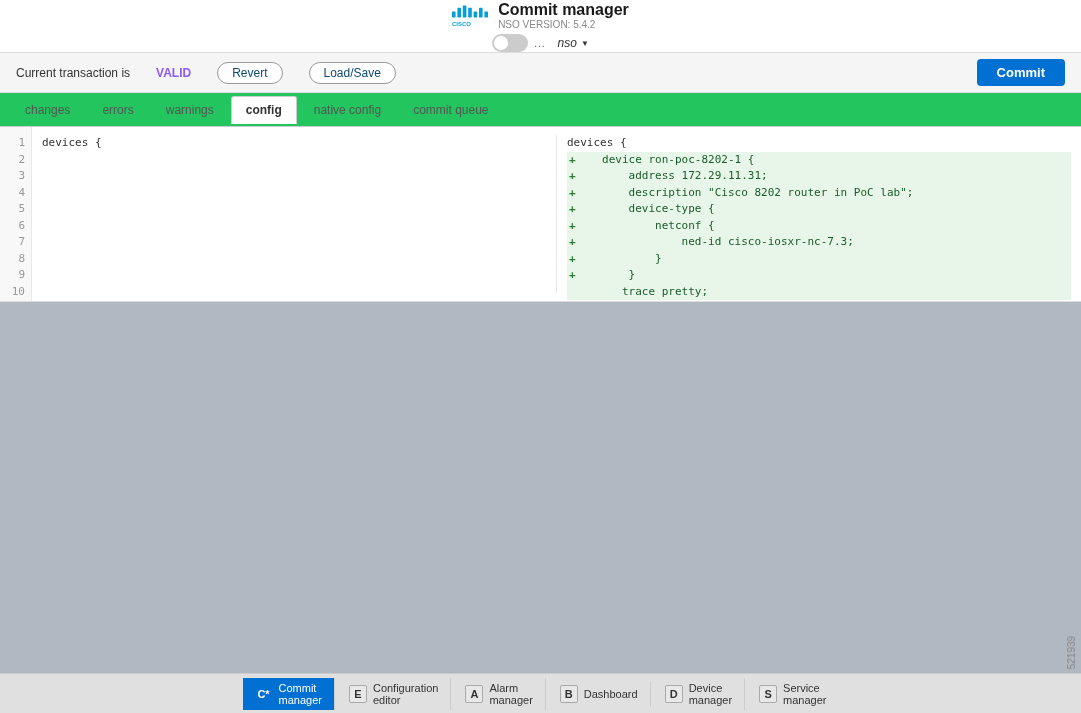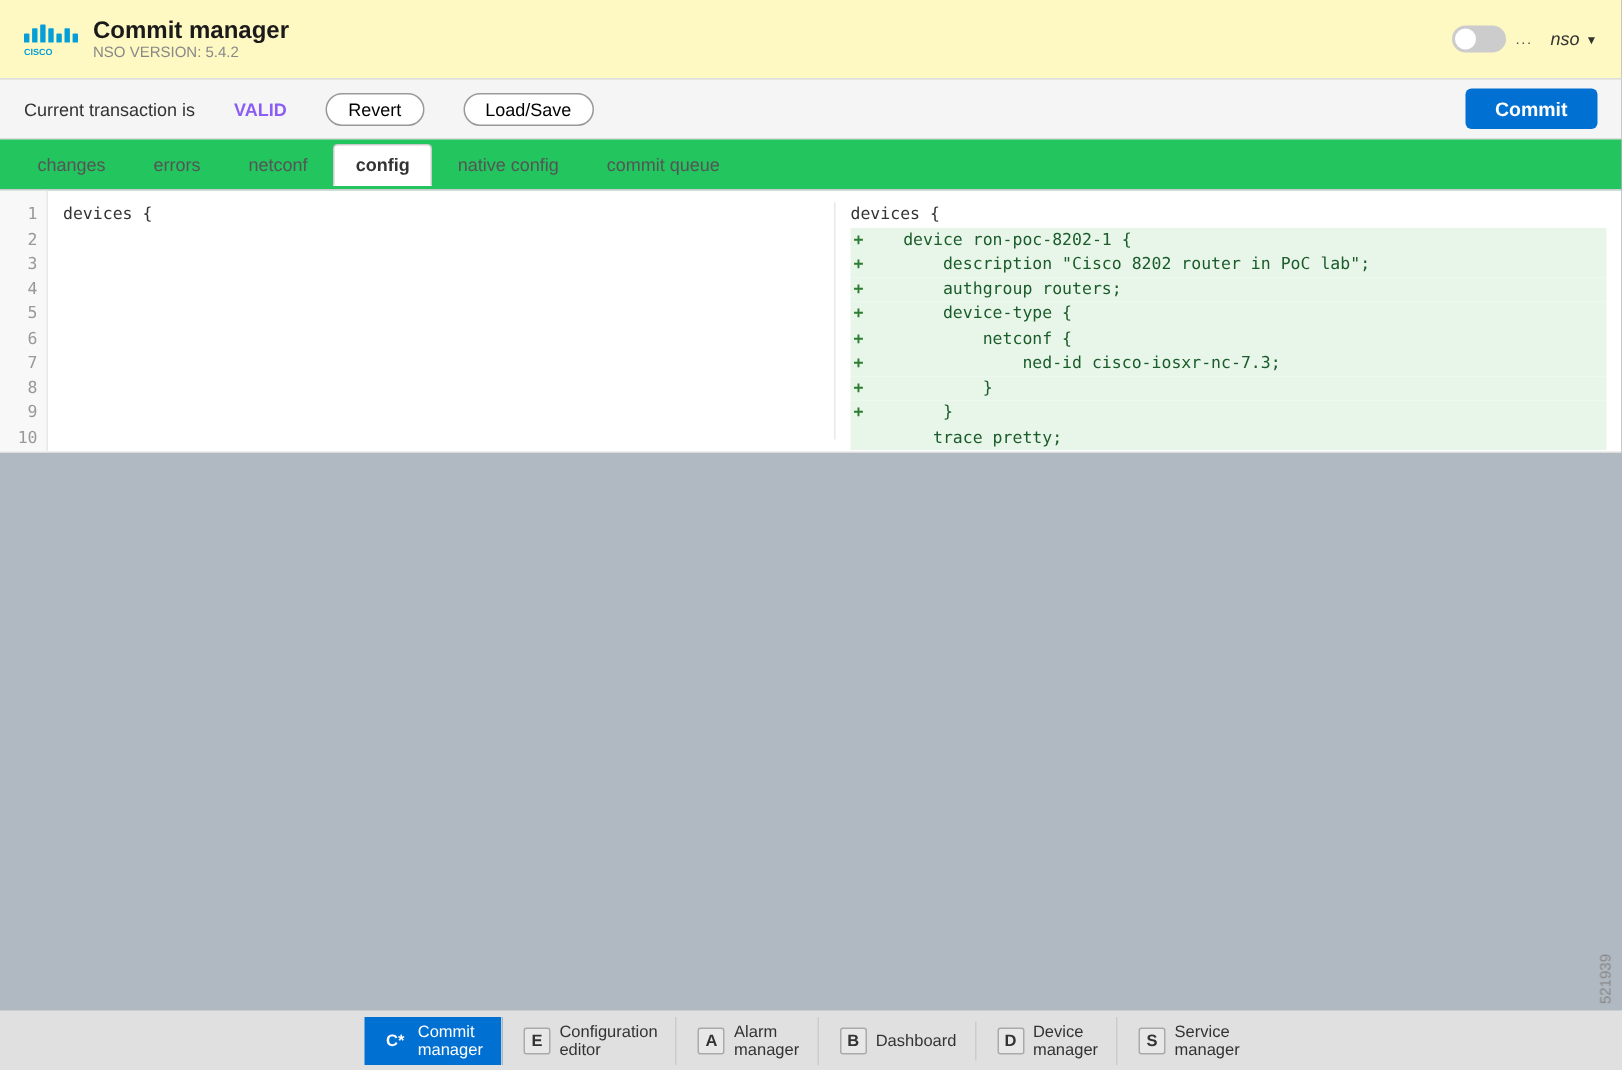--- a/index.html
+++ b/index.html
@@ -1,26 +1,27 @@
 <!DOCTYPE html>
 <html><head>
   <meta charset="utf-8">
   <style>
     * { box-sizing: border-box; margin: 0; padding: 0; }
     body { font-family: Arial, sans-serif; font-size: 12px; background: #b0b8c1; width: 1081px; height: 713px; overflow: hidden; }
 
     
     .top-header {
-      background: #fef9c3;
+      background: #ffffff;
       height: 53px;
       display: flex;
       align-items: center;
       padding: 0 16px;
       border-bottom: 1px solid #ddd;
       justify-content: space-between;
+      flex-direction: column;
     }
     .header-left {
       display: flex;
       align-items: center;
       gap: 10px;
     }
     .app-title-block {}
     .app-title {
       font-size: 16px;
       font-weight: bold;
@@ -99,21 +100,21 @@
       color: #8b5cf6;
       font-weight: bold;
     }
     .btn-outline {
       border: 1px solid #999;
       background: #fff;
       border-radius: 12px;
       padding: 3px 14px;
       font-size: 12px;
       cursor: pointer;
-      color: #000000;
+      color: #0c4a6e;
     }
     .btn-commit {
       background: #0070d2;
       color: #fff;
       border: none;
       border-radius: 4px;
       padding: 6px 20px;
       font-size: 13px;
       font-weight: bold;
       cursor: pointer;
@@ -310,21 +311,21 @@
     <span class="valid-badge">VALID</span>
     <button class="btn-outline">Revert</button>
     <button class="btn-outline">Load/Save</button>
   </div>
   <button class="btn-commit">Commit</button>
 </div>
 
 <div class="tabs-bar">
   <div class="tab">changes</div>
   <div class="tab">errors</div>
-  <div class="tab">netconf</div>
+  <div class="tab">warnings</div>
   <div class="tab active">config</div>
   <div class="tab">native config</div>
   <div class="tab">commit queue</div>
 </div>
 
 <div class="code-panel">
 
   <div class="line-numbers">
     <div>1</div>
     <div>2</div>
@@ -346,22 +347,22 @@
       <span>devices {</span>
       <br><br><br><br><br><br><br><br><br><br><br><br>
       
       <br>
       
     </div>
 
     <div class="code-right">
       <span class="normal-line">devices {</span>
       <span class="added-line"><span class="added-prefix">+</span>&nbsp;&nbsp;&nbsp;&nbsp;device ron-poc-8202-1 {</span>
+      <span class="added-line"><span class="added-prefix">+</span>&nbsp;&nbsp;&nbsp;&nbsp;&nbsp;&nbsp;&nbsp;&nbsp;address 172.29.11.31;</span>
       <span class="added-line"><span class="added-prefix">+</span>&nbsp;&nbsp;&nbsp;&nbsp;&nbsp;&nbsp;&nbsp;&nbsp;description "Cisco 8202 router in PoC lab";</span>
-      <span class="added-line"><span class="added-prefix">+</span>&nbsp;&nbsp;&nbsp;&nbsp;&nbsp;&nbsp;&nbsp;&nbsp;authgroup routers;</span>
       <span class="added-line"><span class="added-prefix">+</span>&nbsp;&nbsp;&nbsp;&nbsp;&nbsp;&nbsp;&nbsp;&nbsp;device-type {</span>
       <span class="added-line"><span class="added-prefix">+</span>&nbsp;&nbsp;&nbsp;&nbsp;&nbsp;&nbsp;&nbsp;&nbsp;&nbsp;&nbsp;&nbsp;&nbsp;netconf {</span>
       <span class="added-line"><span class="added-prefix">+</span>&nbsp;&nbsp;&nbsp;&nbsp;&nbsp;&nbsp;&nbsp;&nbsp;&nbsp;&nbsp;&nbsp;&nbsp;&nbsp;&nbsp;&nbsp;&nbsp;ned-id cisco-iosxr-nc-7.3;</span>
       <span class="added-line"><span class="added-prefix">+</span>&nbsp;&nbsp;&nbsp;&nbsp;&nbsp;&nbsp;&nbsp;&nbsp;&nbsp;&nbsp;&nbsp;&nbsp;}</span>
       <span class="added-line"><span class="added-prefix">+</span>&nbsp;&nbsp;&nbsp;&nbsp;&nbsp;&nbsp;&nbsp;&nbsp;}</span>
       <span class="added-line">&nbsp;&nbsp;&nbsp;&nbsp;&nbsp;&nbsp;&nbsp;&nbsp;trace pretty;</span>
 
     </div>
   </div>
 </div>

